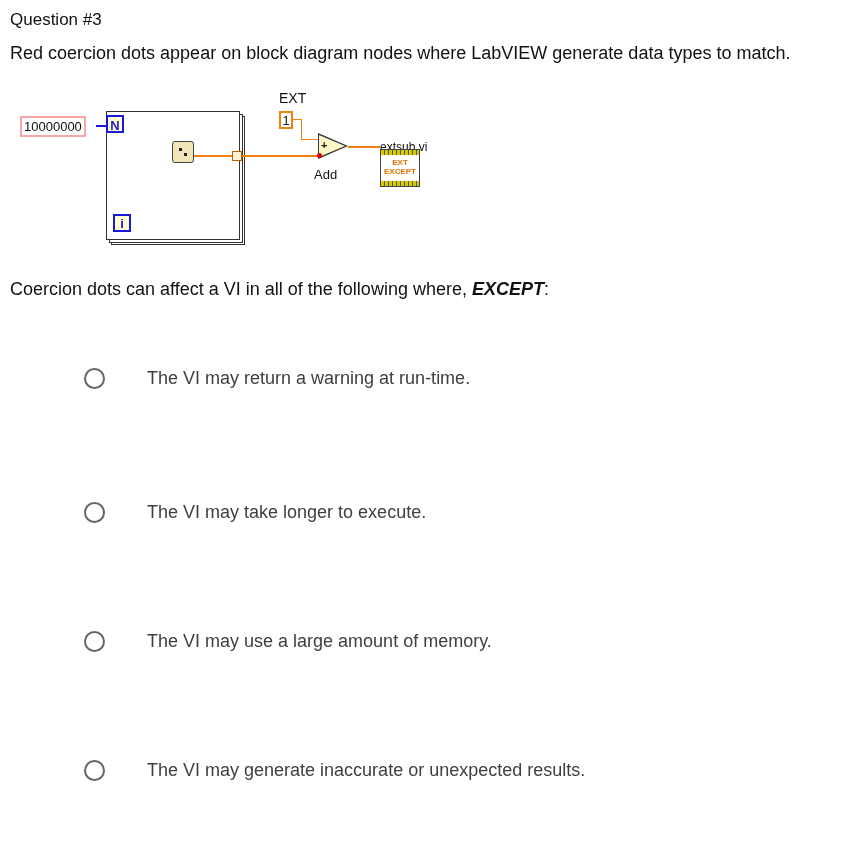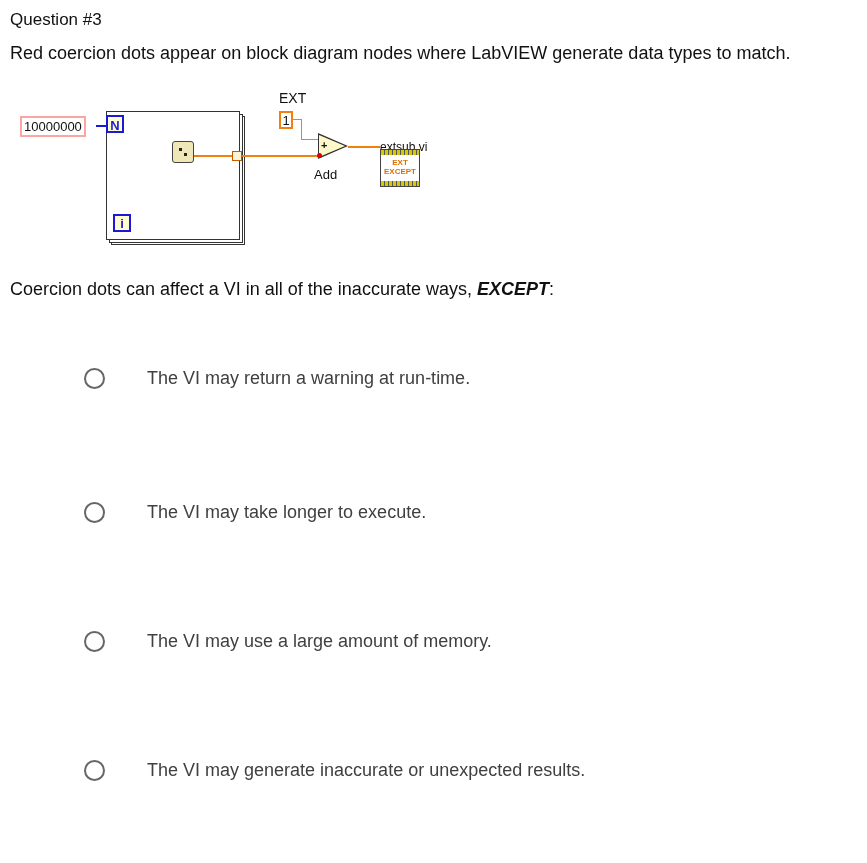--- a/index.html
+++ b/index.html
@@ -69,21 +69,21 @@
   <div class="wire-orange" style="left:348px; top:61px; width:32px;"></div>
   <div class="extsub-label">extsub.vi</div>
   <div class="extsub">
     <div class="extsub-text">
       <div>EXT</div>
       <div>EXCEPT</div>
     </div>
   </div>
 </div>
 
-<div class="question"><span>Coercion dots can affect a VI in all of the inaccurate ways, </span><b>EXCEPT</b><span>:</span></div>
+<div class="question"><span>Coercion dots can affect a VI in all of the following where, </span><b>EXCEPT</b><span>:</span></div>
 
 <div class="option" style="top:368px;">
   <div class="radio"></div>
   <div class="opt-label">The VI may return a warning at run-time.</div>
 </div>
 <div class="option" style="top:502px;">
   <div class="radio"></div>
   <div class="opt-label">The VI may take longer to execute.</div>
 </div>
 <div class="option" style="top:631px;">

